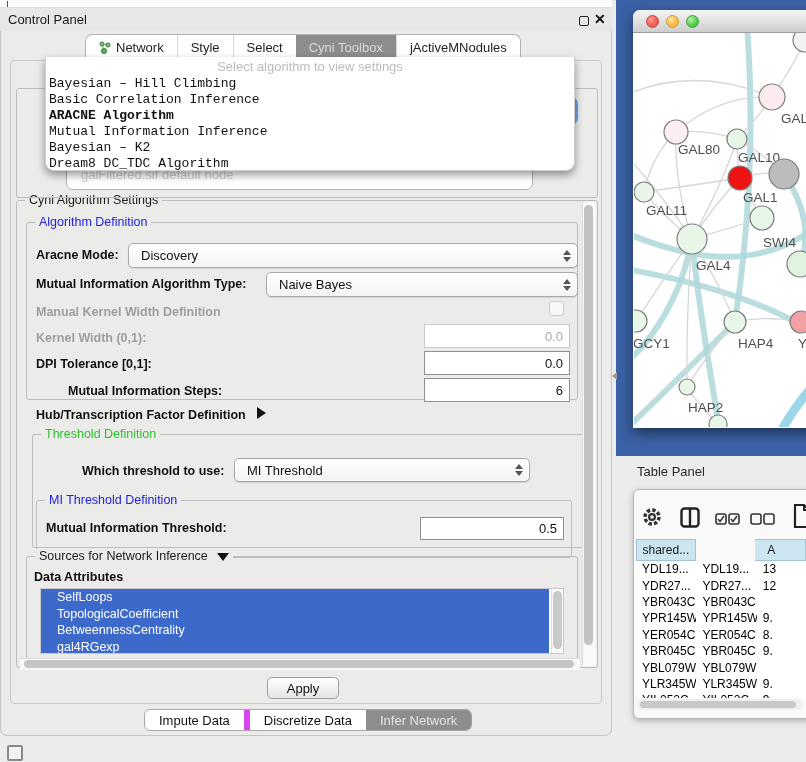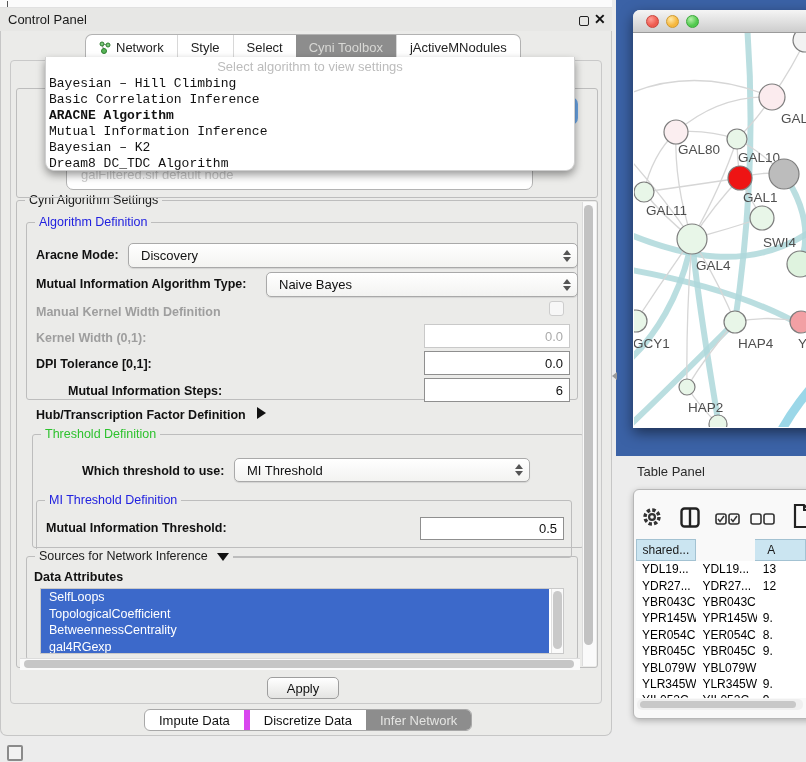--- a/index.html
+++ b/index.html
@@ -67,21 +67,21 @@
            display:flex; align-items:center; justify-content:flex-end; padding-right:6px; }
   .field.dis { border-color:#c9c9c9; color:#ababab; }
 
   #manual-checkbox { left:549px; top:301px; width:15px; height:15px; border:1px solid #cdcdcd; border-radius:3px; background:#f7f7f7; }
 
   .tri-right { display:inline-block; width:0; height:0; border-top:6px solid transparent; border-bottom:6px solid transparent; border-left:9px solid #111; }
   .tri-down { display:inline-block; width:0; height:0; border-left:6px solid transparent; border-right:6px solid transparent; border-top:8px solid #111; }
 
   
   #attr-list { left:40px; top:588px; width:524px; height:66px; background:#fff; border:1px solid #c9c9c9; overflow:hidden; }
-  .attr-item { height:16.5px; line-height:16.5px; background:#3c69ca; color:#fff; font-size:12.5px; padding-left:8px;
+  .attr-item { height:16.5px; line-height:16.5px; background:#3c69ca; color:#fff; font-size:12.5px; padding-left:16px;
                width:508px; white-space:nowrap; }
   #attr-vtrack { left:551px; top:589px; width:12px; height:64px; background:#fafafa; border-left:1px solid #e0e0e0; }
   #attr-vthumb { left:553px; top:591px; width:9px; height:58px; background:#c9c9c9; border-radius:5px; }
 
   
   #set-vtrack { left:582px; top:202px; width:14px; height:464px; background:#fafafa; border-left:1px solid #dcdcdc; }
   #set-vthumb { left:584px; top:205px; width:9px; height:440px; background:#c2c2c2; border-radius:5px; }
   #set-htrack { left:20px; top:658px; width:560px; height:12px; background:#fafafa; border-top:1px solid #dcdcdc; }
   #set-hthumb { left:24px; top:660px; width:550px; height:8px; background:#c6c6c6; border-radius:4px; }
 

